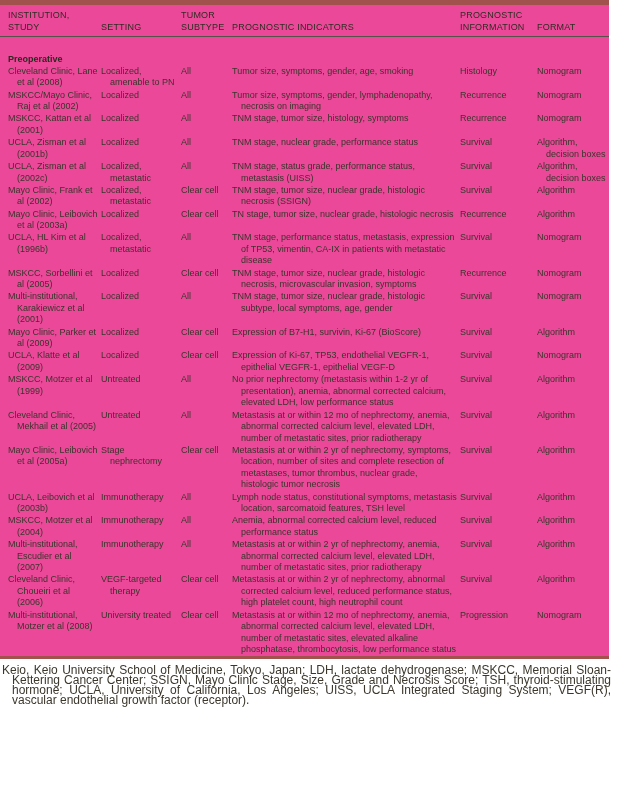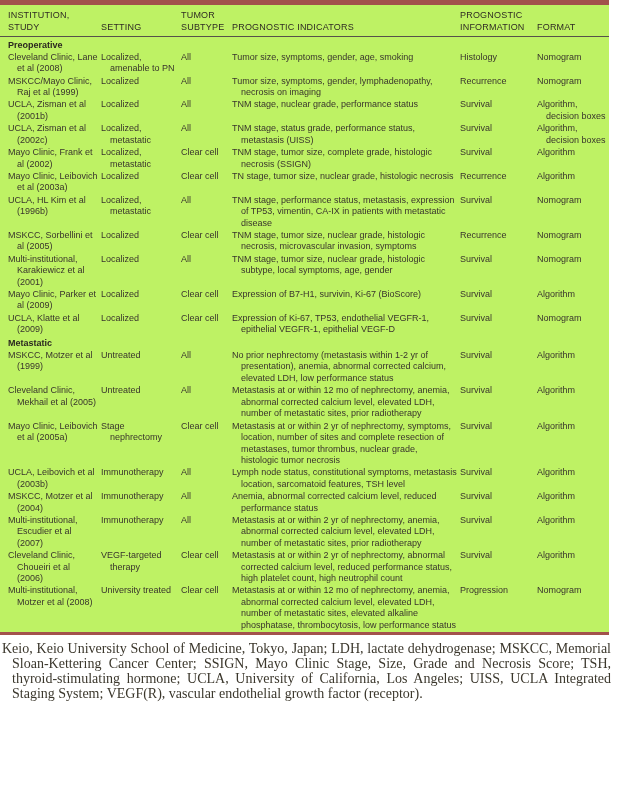--- a/index.html
+++ b/index.html
@@ -9,21 +9,21 @@
   }
   body {
     width: 617px;
     height: 800px;
     font-family: "Liberation Sans", sans-serif;
     color: #39352c;
     position: relative;
   }
   .panel {
     width: 609px;
-    background: #bef264;
+    background: #ec4899;
   }
   .topbar {
     height: 5px;
     background: #a2524c;
   }
   .bottombar {
     height: 3px;
     background: #a2524c;
   }
   table.model-table {
@@ -52,35 +52,34 @@
   th:first-child, td:first-child { padding-left: 8px; }
   td {
     vertical-align: top;
     padding: 0 3px 0 0;
   }
   tr.section-row td {
     font-weight: bold;
     color: #2b2820;
     padding-top: 2px;
   }
-  tbody tr:first-child td { padding-top: 3px; }
+  tbody tr:first-child td { padding-top: 17px; }
   .hang {
     padding-left: 9px;
     text-indent: -9px;
   }
   td .hang { padding-top: 0.4px; padding-bottom: 0.4px; }
   .footnote {
     width: 613px;
     padding: 6px 2px 0 2px;
-    font-size: 14px;
-    line-height: 15px;
+    font-size: 12px;
+    line-height: 10px;
     color: #3b372c;
     text-align: justify;
     box-sizing: border-box;
-    font-family: Liberation Serif, serif;
   }
   .footnote .hang { padding-left: 10px; text-indent: -10px; }
 </style>
 </head>
 <body>
 
 <div class="panel">
   <div class="topbar"></div>
   <table class="model-table">
     <colgroup>
@@ -123,40 +122,60 @@
           </td>
           <td>
             <div class="hang">Histology</div>
           </td>
           <td>
             <div class="hang">Nomogram</div>
           </td>
         </tr>
         <tr>
           <td>
-            <div class="hang">MSKCC/Mayo Clinic, Raj et al (1999)</div>
+            <div class="hang">MSKCC/Mayo Clinic, Raj et al (2002)</div>
           </td>
           <td>
             <div class="hang">Localized</div>
           </td>
           <td>
             <div class="hang">All</div>
           </td>
           <td>
             <div class="hang">Tumor size, symptoms, gender, lymphadenopathy, necrosis on imaging</div>
           </td>
           <td>
             <div class="hang">Recurrence</div>
           </td>
           <td>
             <div class="hang">Nomogram</div>
           </td>
         </tr>
         <tr>
           <td>
+            <div class="hang">MSKCC, Kattan et al (2001)</div>
+          </td>
+          <td>
+            <div class="hang">Localized</div>
+          </td>
+          <td>
+            <div class="hang">All</div>
+          </td>
+          <td>
+            <div class="hang">TNM stage, tumor size, histology, symptoms</div>
+          </td>
+          <td>
+            <div class="hang">Recurrence</div>
+          </td>
+          <td>
+            <div class="hang">Nomogram</div>
+          </td>
+        </tr>
+        <tr>
+          <td>
             <div class="hang">UCLA, Zisman et al (2001b)</div>
           </td>
           <td>
             <div class="hang">Localized</div>
           </td>
           <td>
             <div class="hang">All</div>
           </td>
           <td>
             <div class="hang">TNM stage, nuclear grade, performance status</div>
@@ -192,21 +211,21 @@
           <td>
             <div class="hang">Mayo Clinic, Frank et al (2002)</div>
           </td>
           <td>
             <div class="hang">Localized, metastatic</div>
           </td>
           <td>
             <div class="hang">Clear cell</div>
           </td>
           <td>
-            <div class="hang">TNM stage, tumor size, complete grade, histologic necrosis (SSIGN)</div>
+            <div class="hang">TNM stage, tumor size, nuclear grade, histologic necrosis (SSIGN)</div>
           </td>
           <td>
             <div class="hang">Survival</div>
           </td>
           <td>
             <div class="hang">Algorithm</div>
           </td>
         </tr>
         <tr>
           <td>
@@ -320,23 +339,20 @@
           </td>
           <td>
             <div class="hang">Expression of Ki-67, TP53, endothelial VEGFR-1, epithelial VEGFR-1, epithelial VEGF-D</div>
           </td>
           <td>
             <div class="hang">Survival</div>
           </td>
           <td>
             <div class="hang">Nomogram</div>
           </td>
-        </tr>
-        <tr class="section-row">
-          <td colspan="6">Metastatic</td>
         </tr>
         <tr>
           <td>
             <div class="hang">MSKCC, Motzer et al (1999)</div>
           </td>
           <td>
             <div class="hang">Untreated</div>
           </td>
           <td>
             <div class="hang">All</div>

